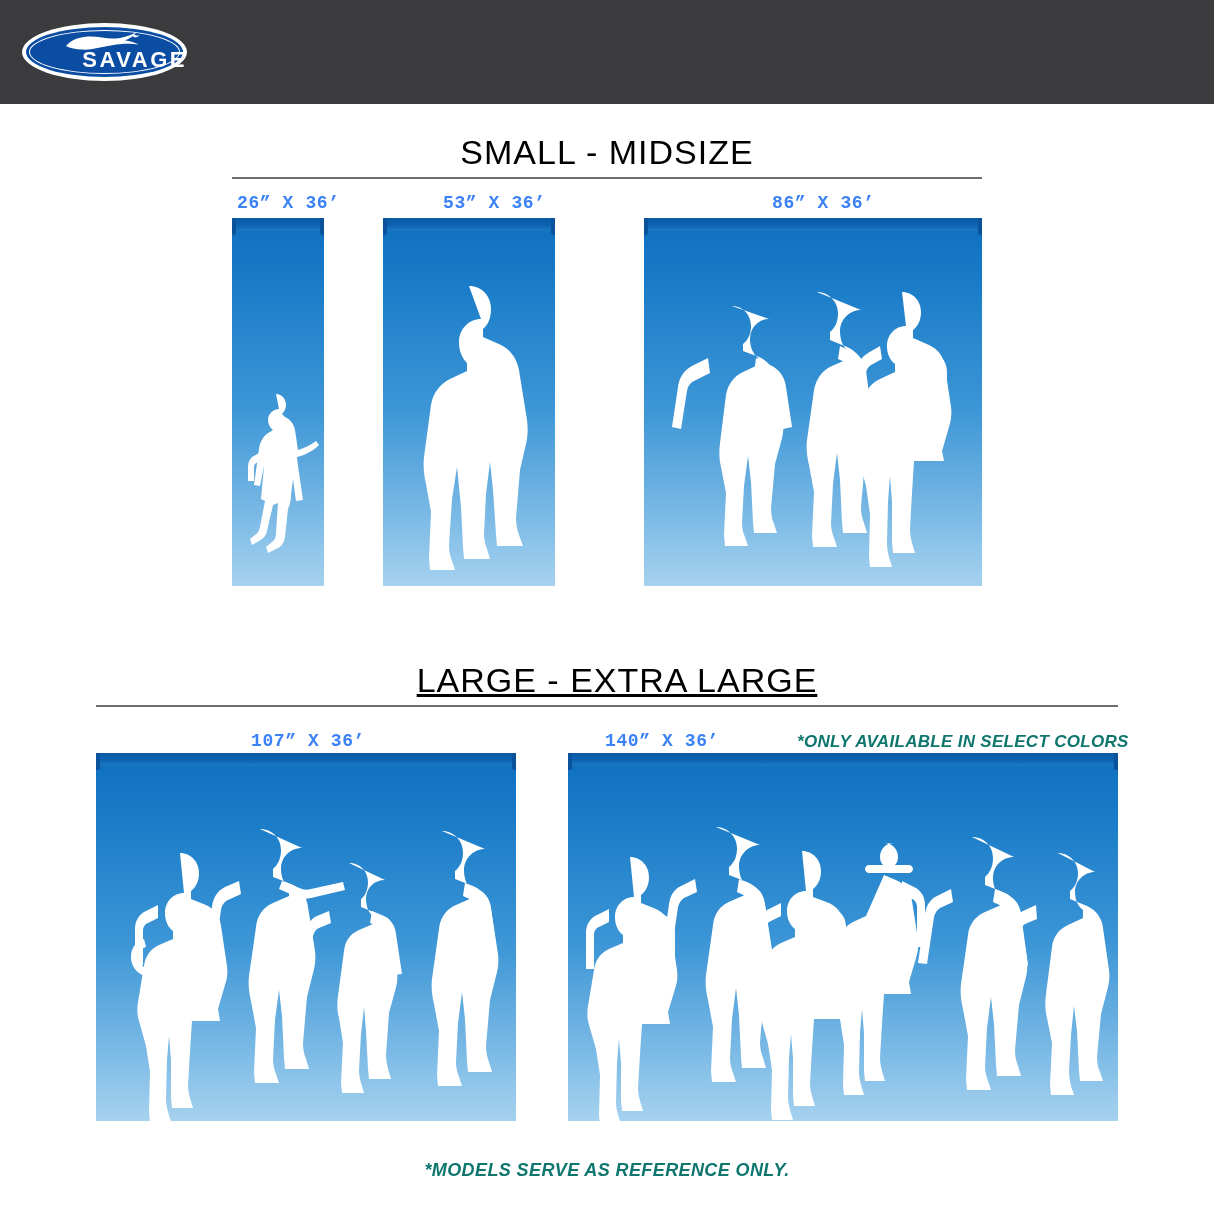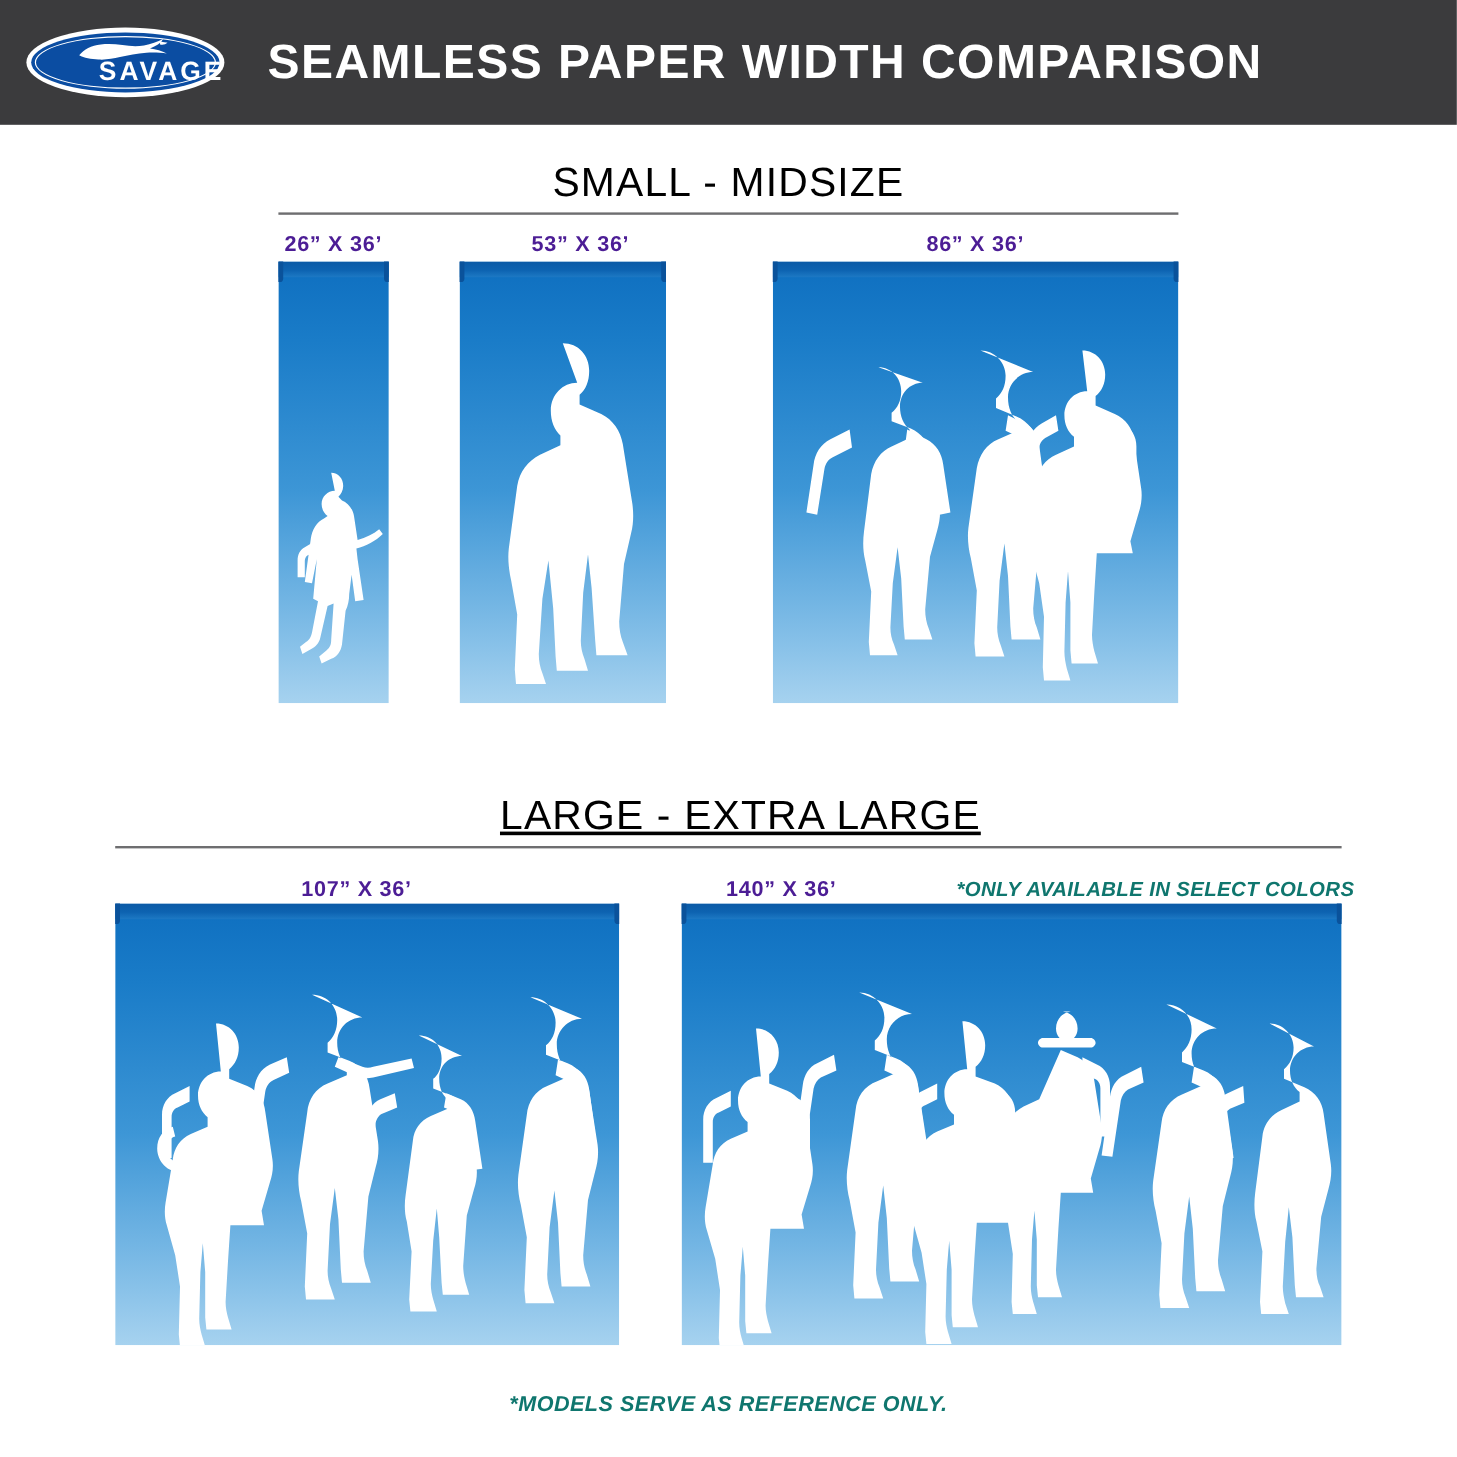--- a/index.html
+++ b/index.html
@@ -125,26 +125,26 @@
   .panel .roll-cap-r { right: -9px; }
   .panel svg {
     position: absolute;
     left: 0; bottom: 0;
     width: 100%; height: 100%;
     display: block;
   }
 
   .size-label {
     position: absolute;
-    color: #4c1d95;
+    color: #3b82f6;
     font-size: 18px;
     font-weight: bold;
     letter-spacing: 0.6px;
     white-space: nowrap;
-    font-family: Liberation Sans, sans-serif;
+    font-family: Liberation Mono, monospace;
   }
   .note-label {
     position: absolute;
     color: #0f766e;
     font-size: 17px;
     font-weight: bold;
     font-style: italic;
     letter-spacing: 0.3px;
     white-space: nowrap;
     font-family: "Liberation Sans", sans-serif;
@@ -168,21 +168,20 @@
   <div class="logo">
     <div class="oval-outer"></div>
     <div class="oval-mid"></div>
     <div class="oval-inner"></div>
     <svg class="cat" viewBox="0 0 80 20">
       <path d="M2 14 C6 9 12 6 20 5 C26 4.3 32 4.6 38 5.6 C44 6.6 50 7 56 6 C62 5 67 3 72 0.6 C70 4 66 6.6 61 8.4 C66 9 71 10.4 75 12.6 C70 12 64 11.6 58 12 C50 12.5 43 14 36 15.6 C30 17 24 18 18 17.6 C12 17.2 6 16.2 2 14 Z" fill="#ffffff"></path>
       <path d="M69 2.2 C71 3 73 3.6 75.6 3.4 C74 5 71.6 5.6 69.4 5 Z" fill="#ffffff"></path>
     </svg>
     <div class="brand">SAVAGE</div>
   </div>
-  <div class="header-title">SEAMLESS PAPER WIDTH COMPARISON</div>
 </div>
 
 <div class="section-title" style="left:307px; top:133px; width:600px;">SMALL - MIDSIZE</div>
 <div class="rule" style="left:232px; top:177px; width:750px;"></div>
 
 <div class="size-label" style="left:237px; top:193px;">26” X 36’</div>
 <div class="panel" style="left:232px; top:218px; width:92px; height:368px;">
   <div class="paper"></div>
   <svg viewBox="0 0 92 368" preserveAspectRatio="none">
     <g fill="#ffffff">

